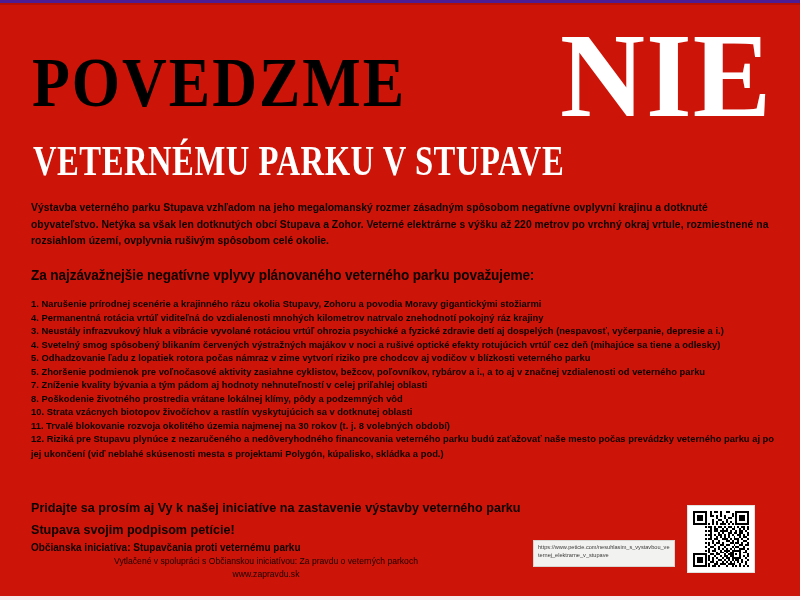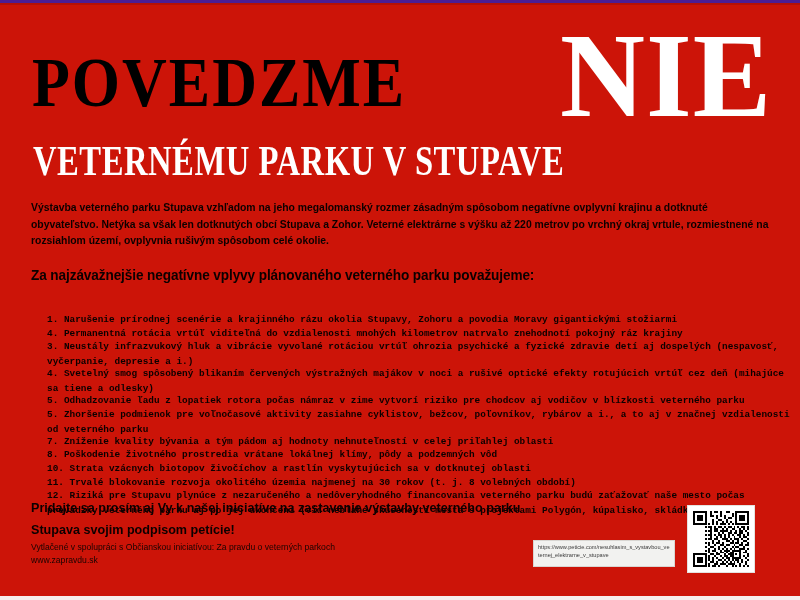--- a/index.html
+++ b/index.html
@@ -106,23 +106,22 @@
     white-space: nowrap;
   }
 
   
   .issue-list {
     position: absolute;
     left: 31px;
     top: 294px;
     width: 748px;
     list-style: none;
-    margin: 16px;
+    margin: 0;
     padding: 0;
-    font-family: Liberation Mono, monospace;
   }
   .issue-item {
     font-size: 9.4px;
     font-weight: bold;
     line-height: 13.55px;
     color: #0c0000;
     white-space: normal;
     transform: scaleY(1.04);
     transform-origin: left top;
   }
@@ -152,20 +151,21 @@
     font-size: 10px;
     font-weight: bold;
     line-height: 14px;
     color: #0c0000;
   }
   .footer-line {
     font-size: 8.6px;
     font-weight: normal;
     line-height: 13px;
     color: #1a0402;
+    text-align: center;
   }
 
   
   .url-box {
     position: absolute;
     left: 533px;
     top: 537px;
     width: 142px;
     height: 27px;
     background: #f2f2f0;
@@ -220,20 +220,21 @@
     <li class="issue-item">7. Zníženie kvality bývania a tým pádom aj hodnoty nehnuteľností v celej priľahlej oblasti</li>
     <li class="issue-item">8. Poškodenie životného prostredia vrátane lokálnej klímy, pôdy a podzemných vôd</li>
     <li class="issue-item">10. Strata vzácnych biotopov živočíchov a rastlín vyskytujúcich sa v dotknutej oblasti</li>
     <li class="issue-item">11. Trvalé blokovanie rozvoja okolitého územia najmenej na 30 rokov (t. j. 8 volebných období)</li>
     <li class="issue-item">12. Riziká pre Stupavu plynúce z nezaručeného a nedôveryhodného financovania veterného parku budú zaťažovať naše mesto počas prevádzky veterného parku aj po jej ukončení (viď neblahé skúsenosti mesta s projektami Polygón, kúpalisko, skládka a pod.)</li>
   </ul>
 
   <div class="cta">Pridajte sa prosím aj Vy k našej iniciatíve na zastavenie výstavby veterného parku Stupava svojim podpisom petície!</div>
 
   <div class="footer">
+    <div class="footer-title">Občianska iniciatíva: Stupavčania proti veternému parku</div>
     <div class="footer-line">Vytlačené v spolupráci s Občianskou iniciatívou: Za pravdu o veterných parkoch</div>
     <div class="footer-line">www.zapravdu.sk</div>
   </div>
 
   <div class="url-box">
     <div class="url-text">https://www.peticie.com/nesuhlasim_s_vystavbou_veternej_elektrarne_v_stupave</div>
   </div>
 
   <div class="qr-wrap">
     <svg width="56" height="56" viewBox="0 0 29 29" shape-rendering="crispEdges" aria-hidden="true">

